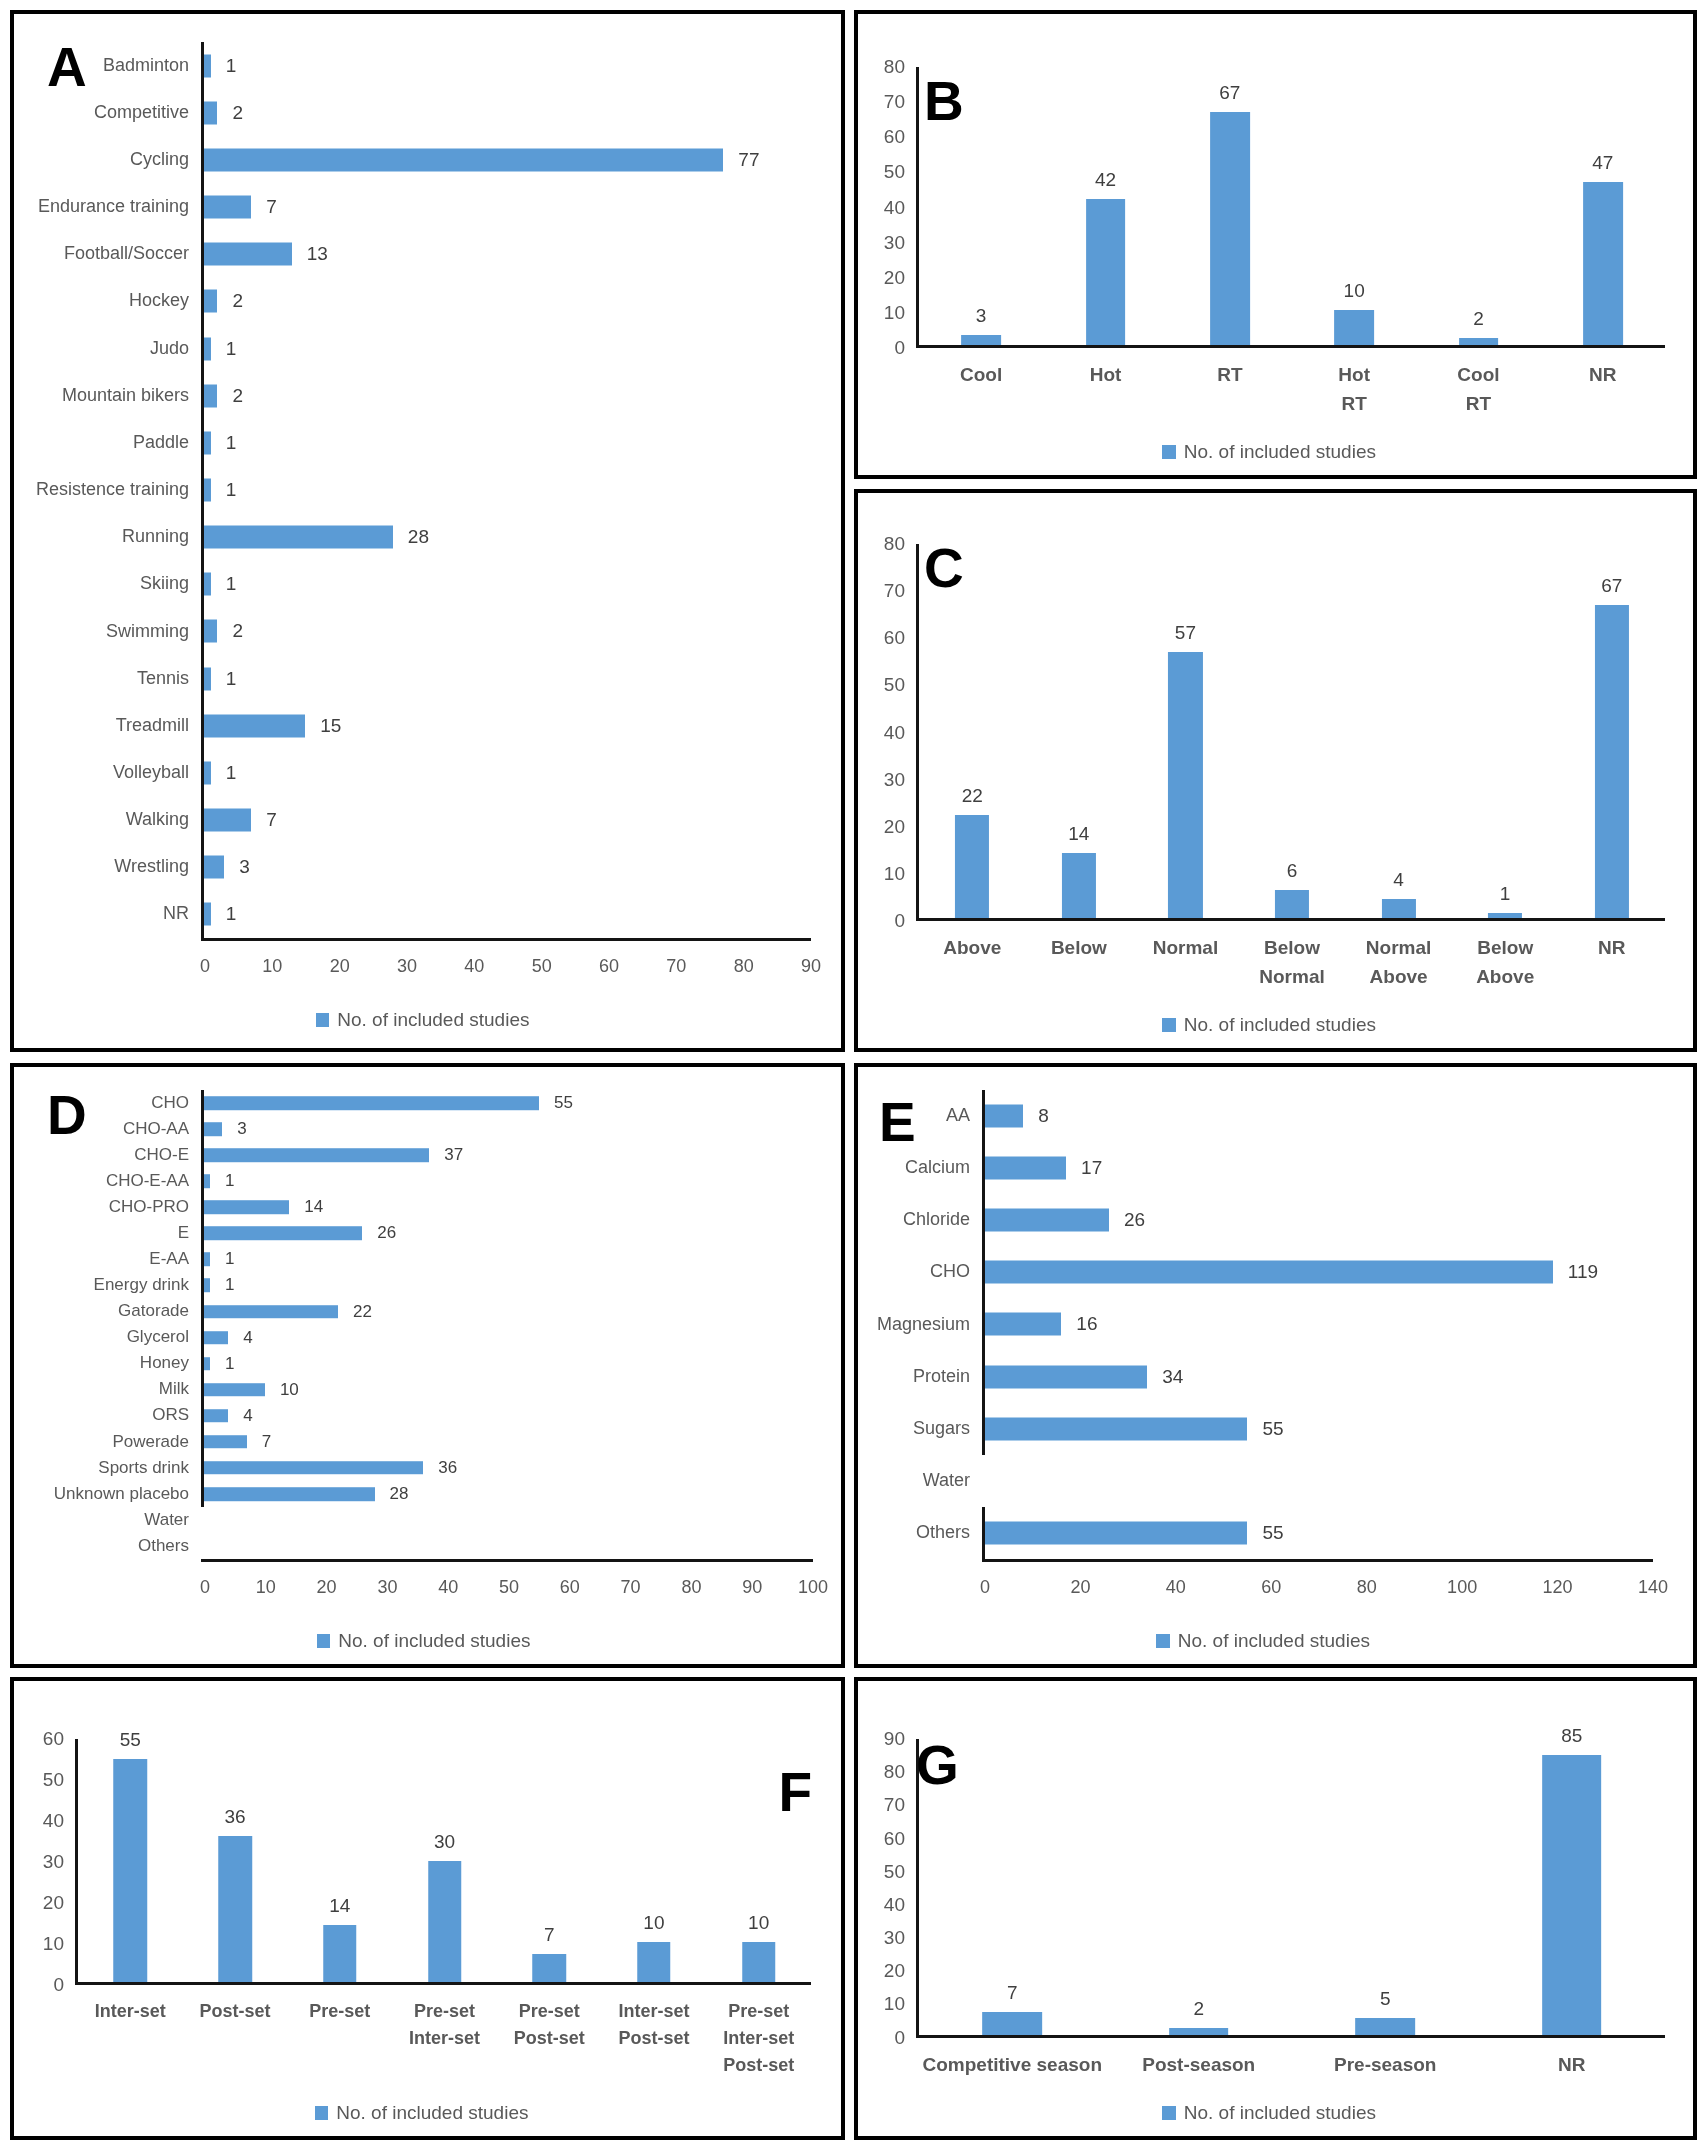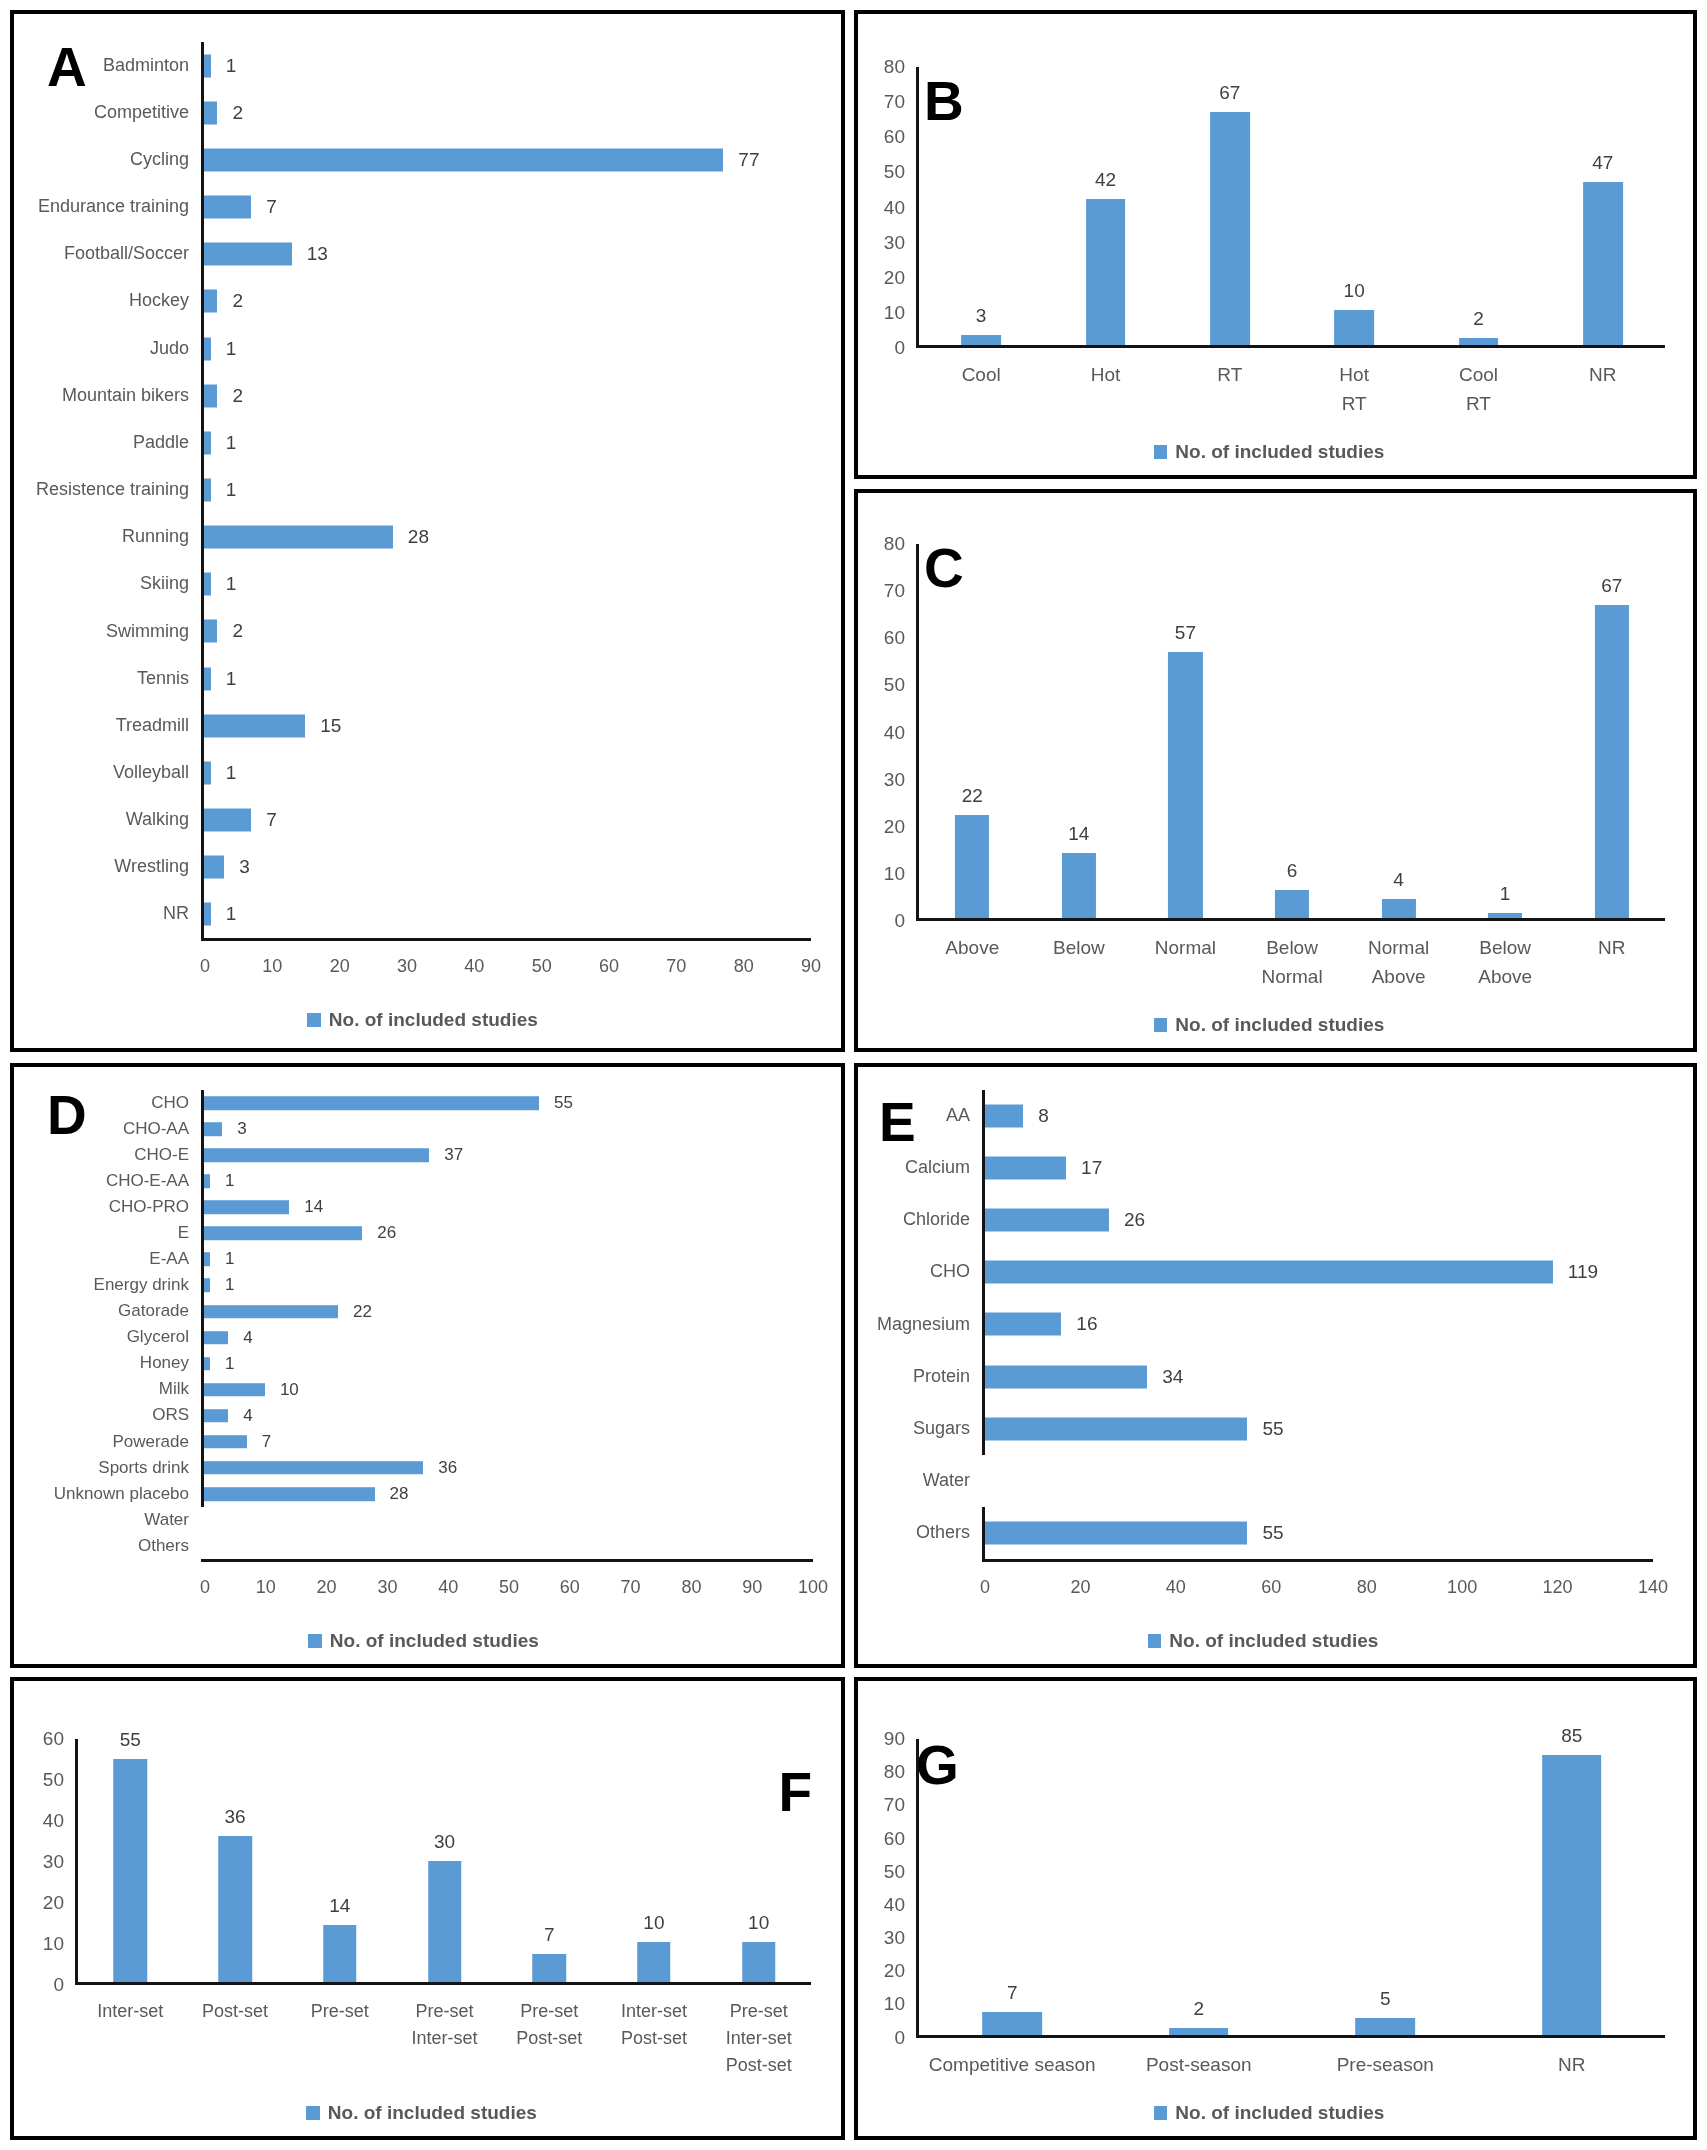--- a/index.html
+++ b/index.html
@@ -51,26 +51,26 @@
   .panel-e .hticks{margin-left:112px;}
   .htick{position:absolute;top:15px;transform:translateX(-50%);font-size:18px;color:var(--cat);}
 
   
   .vbody{flex:1;display:flex;}
   .yaxis{width:43px;flex:none;position:relative;}
   .ytick{position:absolute;right:11px;font-size:19px;color:var(--cat);line-height:1;}
   .vplot{flex:1;position:relative;border-left:3px solid var(--axis);border-bottom:3px solid var(--axis);}
   .vbar{position:absolute;bottom:0;transform:translateX(-50%);background:var(--bar);}
   .vval{position:absolute;transform:translateX(-50%);font-size:19px;color:var(--val);white-space:nowrap;}
-  .vcats{display:flex;margin-left:46px;padding-top:13px;}
+  .vcats{display:flex;margin-left:46px;padding-top:13px;font-weight:bold;}
   .vcat{flex:1;text-align:center;font-size:19px;color:var(--cat);white-space:pre-line;line-height:1.5;}
   .panel-f .vcat{font-size:18px;}
 
   
-  .legend{display:flex;align-items:center;justify-content:center;padding:23px 0 6px;font-weight:bold;}
+  .legend{display:flex;align-items:center;justify-content:center;padding:23px 0 6px;}
   .swatch{width:13.7px;height:13.7px;background:var(--bar);margin-right:8px;flex:none;}
   .legend-text{font-size:19px;color:var(--cat);}
 </style>
 </head>
 <body>
 
 <div class="page" style="--bar: #5B9BD5; --axis: #141414; --cat: #595959; --val: #3F3F3F;">
   <section class="panel panel-a">
     <div class="panel-letter">A</div>
     <div class="chart">

